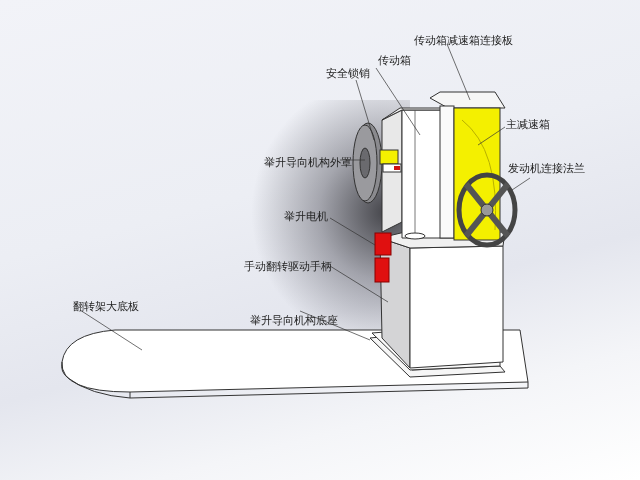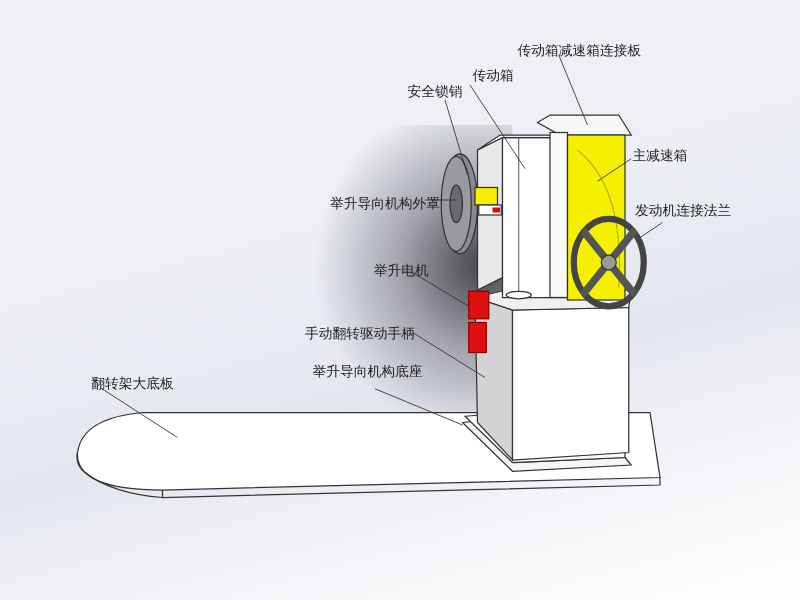--- a/index.html
+++ b/index.html
@@ -92,16 +92,16 @@
     <line x1="80" y1="310" x2="142" y2="350"></line>
   </g>
 </svg>
 
 <span class="label" style="left:414px; top:34px;">传动箱减速箱连接板</span>
 <span class="label" style="left:378px; top:54px;">传动箱</span>
 <span class="label" style="left:326px; top:67px;">安全锁销</span>
 <span class="label" style="left:506px; top:118px;">主减速箱</span>
 <span class="label" style="left:264px; top:156px;">举升导向机构外罩</span>
 <span class="label" style="left:508px; top:162px;">发动机连接法兰</span>
-<span class="label" style="left:299px; top:210px;">举升电机</span>
+<span class="label" style="left:284px; top:210px;">举升电机</span>
 <span class="label" style="left:244px; top:260px;">手动翻转驱动手柄</span>
-<span class="label" style="left:250px; top:291px;text-align:right;">举升导向机构底座</span>
+<span class="label" style="left:250px; top:314px;text-align:right;">举升导向机构底座</span>
 <span class="label" style="left:73px; top:300px;">翻转架大底板</span>
 
 </body></html>

